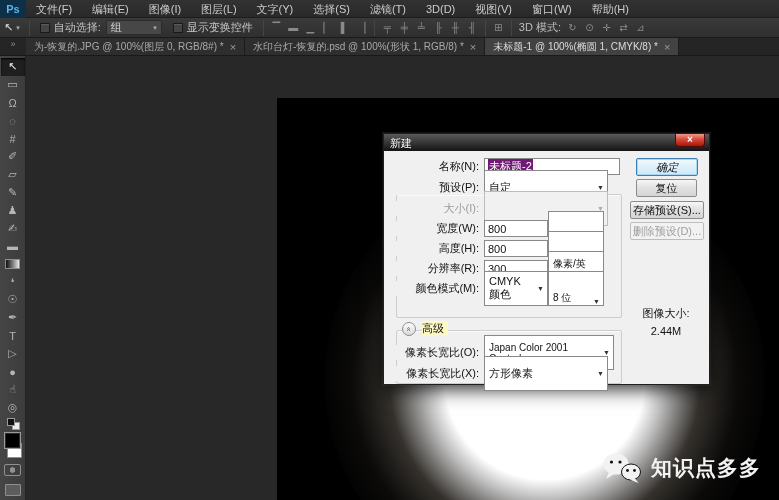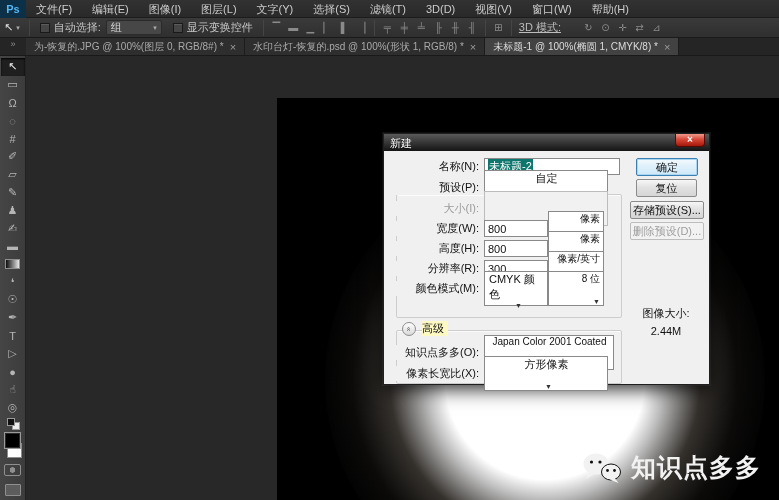--- a/index.html
+++ b/index.html
@@ -25,21 +25,21 @@
   .caret { font-size:7px; color:#aaa; margin-left:3px; }
   .ob-check { display:flex; align-items:center; gap:4px; padding:0 5px; }
   .cb { width:10px; height:10px; background:#454545; border:1px solid #191919;
     box-shadow:inset 0 1px 0 rgba(255,255,255,.12); }
   .ob-dd { display:flex; align-items:center; justify-content:space-between;
     width:56px; height:15px; background:#474747; border:1px solid #2a2a2a;
     border-radius:2px; padding:0 4px; margin-right:6px; color:#d5d5d5; }
   .ob-icons { display:flex; align-items:center; gap:2px; }
   .ob-icon { width:15px; height:15px; display:flex; align-items:center; justify-content:center;
     font-size:10px; color:#8a8a8a; }
-  .ob-label { color:#bdbdbd; margin:0 20px 0 2px;text-decoration:underline; }
+  .ob-label { color:#bdbdbd; margin:0 4px 0 2px; }
 
   
   .tabbar { position:absolute; left:0; top:38px; width:779px; height:18px;
     background:#252525; border-bottom:1px solid #191919; display:flex; align-items:stretch; z-index:5; }
   .tab-collapse { width:26px; color:#8f8f8f; font-size:9px; display:flex; align-items:flex-start;
     justify-content:center; padding-top:1px; }
   .tab { display:flex; align-items:center; gap:6px; padding:0 8px; font-size:10px;
     color:#a9a9a9; background:#2e2e2e; border-right:1px solid #1c1c1c; white-space:nowrap; }
   .tab.active { background:#424242; color:#dcdcdc; }
   .tab-close { color:#9a9a9a; font-size:11px; line-height:10px; }
@@ -72,55 +72,55 @@
 
   
   .workspace { position:absolute; left:26px; top:56px; width:753px; height:444px; background:#282828; }
   .canvas { position:absolute; left:251px; top:42px; right:0; bottom:0; background:#000; overflow:hidden; }
   .glow { position:absolute; left:48px; top:62px; width:440px; height:440px; border-radius:50%;
     background:radial-gradient(circle, #ffffff 0 32%, rgba(255,255,255,.75) 38%,
       rgba(150,140,128,.35) 50%, rgba(70,64,58,.16) 62%, rgba(0,0,0,0) 74%); }
 
   
   .watermark { position:absolute; right:18px; bottom:16px; display:flex; align-items:center; gap:9px; z-index:8; }
-  .wm-text { color:#f2f2f2; font-size:25px; font-weight:bold; letter-spacing:1px; }
+  .wm-text { color:#f2f2f2; font-size:21px; font-weight:bold; letter-spacing:1px; }
 
   
   .dialog { position:absolute; left:383px; top:133px; width:327px; height:252px; z-index:50;
     background:#f0f0f0; border:1px solid #1f1f1f; box-shadow:0 4px 18px rgba(0,0,0,.85), 0 0 0 1px rgba(255,255,255,.08);
     font-size:11px; color:#111; }
   .dlg-title { position:absolute; left:0; top:0; right:0; height:17px;
     background:linear-gradient(#5a5a5a,#141414); color:#fff; font-size:11px;
     padding:2px 0 0 6px; text-shadow:0 1px 1px #000; }
   .dlg-close { position:absolute; right:4px; top:0; width:30px; height:13px;
     background:linear-gradient(#ef9a8d,#d8493a 45%,#a51708); border:1px solid #550b05;
     border-top:none; border-radius:0 0 4px 4px; color:#fff; font-size:10px; line-height:11px;
     text-align:center; font-weight:bold; }
   .dlg-row { position:absolute; left:6px; height:17px; display:flex; align-items:center; }
   .dlg-label { width:94px; text-align:right; padding-right:5px; white-space:nowrap;
     background:#f0f0f0; z-index:2; }
   .dlg-label.disabled { color:#9b9b9b; }
   .txt { height:17px; background:#fff; border:1px solid #898989; padding:1px 3px;
     display:flex; align-items:center; font-size:11px; }
   .txt.name { width:136px; }
-  .txt .sel { background:#0f766e; color:#fff; padding:0 1px; }
+  .txt .sel { background:#701a75; color:#fff; padding:0 1px; }
   .txt.num { width:64px; }
   .dd { height:35px; background:#fff; border:1px solid #898989; display:flex; align-items:center;
-    justify-content:space-between; padding:0 3px 0 4px; font-size:11px;flex-direction:column; }
+    justify-content:space-between; padding:0 3px 0 4px; font-size:11px; }
   .dd .arrow { font-size:7px; color:#333; margin-left:4px; }
   .dd.full { width:124px; }
   .dd.unit { width:56px; margin-left:0; font-size:10px;align-items:flex-end; }
   .dd.half { width:64px; }
   .dd.disabled { background:#f1f1f1; border-color:#bcbcbc; color:#9b9b9b; }
   .dd.disabled .arrow { color:#aaa; }
   .btn { position:absolute; height:18px; background:linear-gradient(#f7f7f7,#e2e2e2 45%,#d5d5d5);
     border:1px solid #8b8b8b; border-radius:2px; font-size:11px; color:#111;
     display:flex; align-items:center; justify-content:center; }
   .btn.primary { border-color:#3c7fb1; box-shadow:0 0 0 1px #a9d6f2 inset;
-    background:linear-gradient(#f4fafd,#dff0fa 45%,#cde9f9); }
+    background:linear-gradient(#f4fafd,#dff0fa 45%,#cde9f9);font-style:italic; }
   .btn.disabled { color:#9d9d9d; background:#f2f2f2; border-color:#bdbdbd; }
   .fieldset { position:absolute; border:1px solid #cdcdcd; border-radius:2px;
     box-shadow:0 1px 0 rgba(255,255,255,.7) inset; }
   .fs-upper { left:12px; top:60px; width:226px; height:124px; }
   .fs-advanced { left:12px; top:196px; width:226px; height:54px; }
   .adv-toggle { width:14px; height:14px; border:1px solid #8d8d8d; border-radius:50%;
     background:linear-gradient(#fefefe,#d9d9d9); display:flex; align-items:center; justify-content:center;
     margin-right:6px; }
   .adv-toggle span { display:inline-block; transform:rotate(-90deg); font-size:8px; color:#444; line-height:8px; }
   .img-size { position:absolute; left:240px; width:84px; text-align:center; }
@@ -346,21 +346,21 @@
 
 
     <div class="dlg-row" style="top:186px; left:18px">
       <span class="adv-toggle">
           <span>»</span>
         </span>
       <span style="background:#fef9c3; padding-right:4px">高级</span>
     </div>
 
     <div class="dlg-row" style="top:210px">
-      <span class="dlg-label">知识点多多(O):</span>
+      <span class="dlg-label">像素长宽比(O):</span>
       <div class="dd full" style="width:130px">
         <span style="font-size:10px">Japan Color 2001 Coated</span>
         <span class="arrow">▼</span>
       </div>
     </div>
 
     <div class="dlg-row" style="top:231px">
       <span class="dlg-label">像素长宽比(X):</span>
       <div class="dd full">
         <span>方形像素</span>

